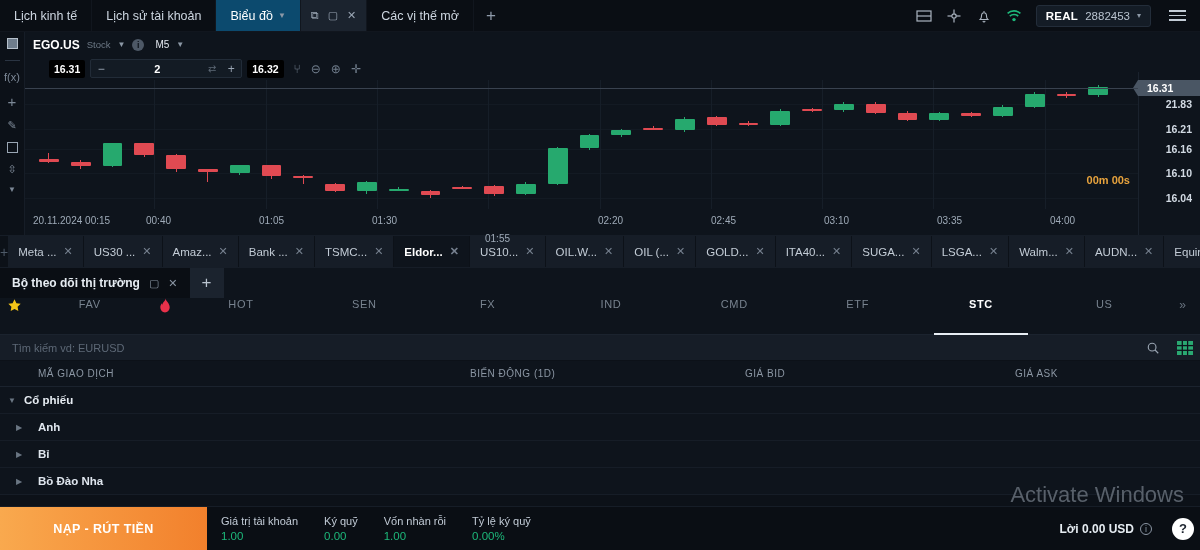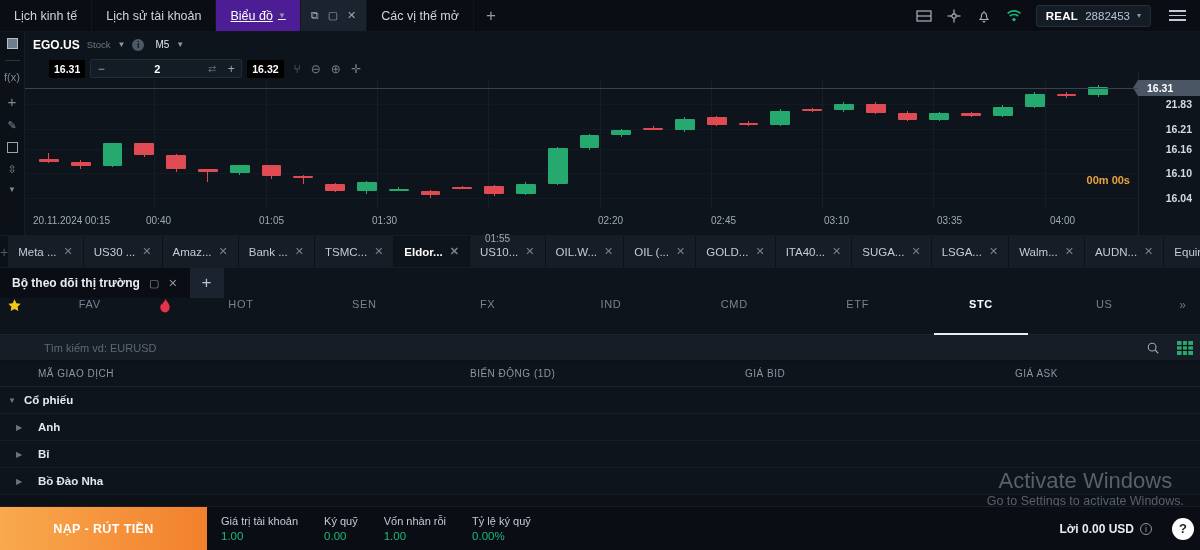--- a/index.html
+++ b/index.html
@@ -16,21 +16,21 @@
   .topbar {
     height: 32px; background: #0a0e14;
     display: flex; align-items: stretch;
     border-bottom: 1px solid #11161e;
   }
   .top-tab {
     display: flex; align-items: center; padding: 0 14px;
     font-size: 12.5px; color: #cdd6e0; white-space: nowrap;
     border-right: 1px solid #11161e;
   }
-  .top-tab.active { background: #4c1d95; color: #fff; text-decoration: underline; }
+  .top-tab.active { background: #0c4a6e; color: #fff; }
   .top-tab .caret { margin-left: 5px; font-size: 8px; color: #8c98a6; }
   .win-ctrls { display: flex; align-items: center; gap: 9px; padding: 0 10px;
     background: #1b232e; border-right: 1px solid #11161e; }
   .win-ctrls span { font-size: 11px; color: #9aa6b4; line-height: 1; }
   .top-plus {
     display: flex; align-items: center; justify-content: center;
     width: 34px; font-size: 17px; color: #8f9bab; font-weight: 300;
   }
   .topbar-spacer { flex: 1; }
   .top-right { display: flex; align-items: center; gap: 14px; padding-right: 10px; }
@@ -144,21 +144,21 @@
     border-bottom: 1px solid #1b232e; }
   .cat { flex: 1; display: flex; align-items: flex-start; justify-content: center;
     font-size: 11px; color: #78838f; letter-spacing: .7px; position: relative; }
   .cat.icon-cat { flex: 0 0 28px; }
   .cat.active { color: #fff; font-weight: bold; }
   .cat.active:after { content: ""; position: absolute; left: 12%; right: 12%;
     bottom: -1px; height: 2px; background: #e8eef4; }
   .cat.ovf { flex: 0 0 34px; color: #68737f; font-size: 12px; }
 
   .searchrow { height: 26px; background: #161d27; display: flex; align-items: center;
-    border-bottom: 1px solid #0c1118; padding-left: 32px; }
+    border-bottom: 1px solid #0c1118; }
   .searchrow input {
     flex: 1; background: transparent; border: 0; outline: none;
     color: #c9d2dc; font-size: 11px; padding: 0 12px;
     font-family: "Liberation Sans", sans-serif;
   }
   .searchrow input::placeholder { color: #5d6876; }
   .s-ic { width: 34px; display: flex; align-items: center; justify-content: center; }
   .grid-ic { width: 30px; display: flex; align-items: center; justify-content: center; }
 
   .colhead { height: 26px; background: #0e141c; display: flex; align-items: center;
@@ -644,21 +644,20 @@
         <span class="lbl">Bỉ</span>
       </div>
       <div class="row lvl1">
         <span class="chev">▶</span>
         <span class="lbl">Bồ Đào Nha</span>
       </div>
     </div>
 
   <div class="watermark">
     <div class="wm1">Activate Windows</div>
-    <div class="wm2">Go to Settings to activate Windows.</div>
   </div>
 
   <div class="statusbar">
     <div class="deposit">NẠP - RÚT TIỀN</div>
     <div class="stats" id="stats">
         <div class="stat">
           <div class="sl">Giá trị tài khoản</div>
           <div class="sv">1.00</div>
         </div>
         <div class="stat">

